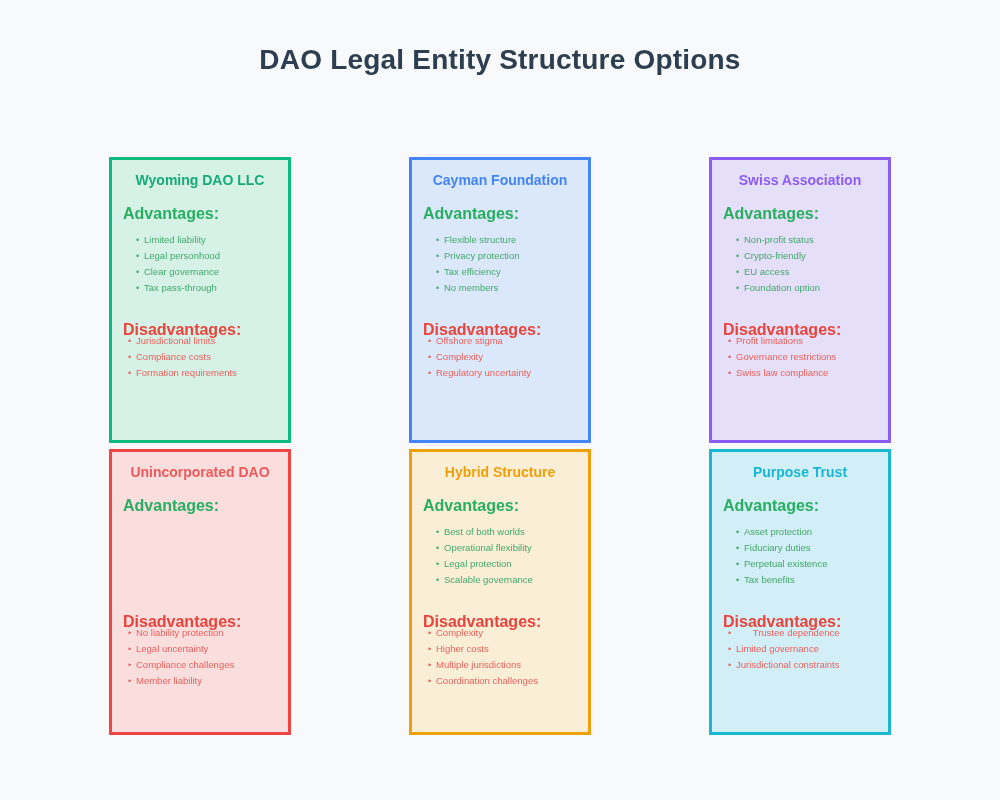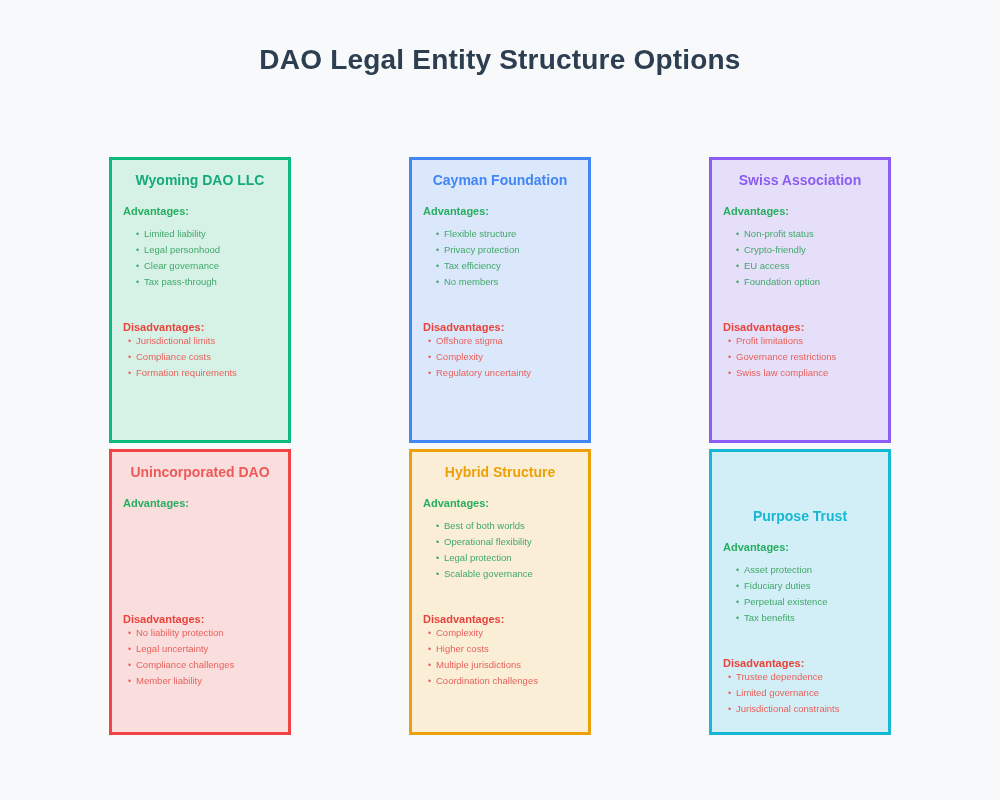--- a/index.html
+++ b/index.html
@@ -57,21 +57,21 @@
   .card-title {
     text-align: center;
     font-size: 14px;
     font-weight: bold;
     margin: 0;
     padding: 13px 4px 0 4px;
     line-height: 1.1;
   }
 
   .section-heading {
-    font-size: 11px;
+    font-size: 16px;
     font-weight: bold;
     margin: 0;
     padding: 0 15px 0 11px;
     line-height: 1.1;
   }
 
   .adv-heading { color: #27ae60; }
   .dis-heading { color: #e8443c; }
 
   .heading-advantages { margin-top: 17px; }
@@ -198,29 +198,29 @@
         <ul class="bullet-list dis-list">
           <li style="color: rgb(232, 98, 92);">Complexity</li>
           <li style="color: rgb(232, 98, 92);">Higher costs</li>
           <li style="color: rgb(232, 98, 92);">Multiple jurisdictions</li>
           <li style="color: rgb(232, 98, 92);">Coordination challenges</li>
         </ul>
       </div>
     </div>
     <div class="card card-row-2 card-col-3" style="border-color: rgb(22, 184, 212); background: rgb(210, 238, 246);">
       <div class="card-inner">
-        <div class="card-title" style="color: rgb(22, 184, 212); margin-top: 44px;">Purpose Trust</div>
+        <div class="card-title" style="color: rgb(22, 184, 212);">Purpose Trust</div>
         <div class="section-heading adv-heading heading-advantages" style="color: rgb(39, 174, 96);">Advantages:</div>
         <ul class="bullet-list adv-list">
           <li style="color: rgb(65, 168, 106);">Asset protection</li>
           <li style="color: rgb(65, 168, 106);">Fiduciary duties</li>
           <li style="color: rgb(65, 168, 106);">Perpetual existence</li>
           <li style="color: rgb(65, 168, 106);">Tax benefits</li>
         </ul>
         <div class="section-heading dis-heading heading-disadvantages" style="color: rgb(232, 68, 60);">Disadvantages:</div>
         <ul class="bullet-list dis-list">
-          <li style="color: rgb(232, 98, 92);">Trustee dependence</li>
+          <li style="color: rgb(232, 98, 92); text-align: right;">Trustee dependence</li>
           <li style="color: rgb(232, 98, 92);">Limited governance</li>
           <li style="color: rgb(232, 98, 92);">Jurisdictional constraints</li>
         </ul>
       </div>
     </div>
   </div>
 
 </body></html>

